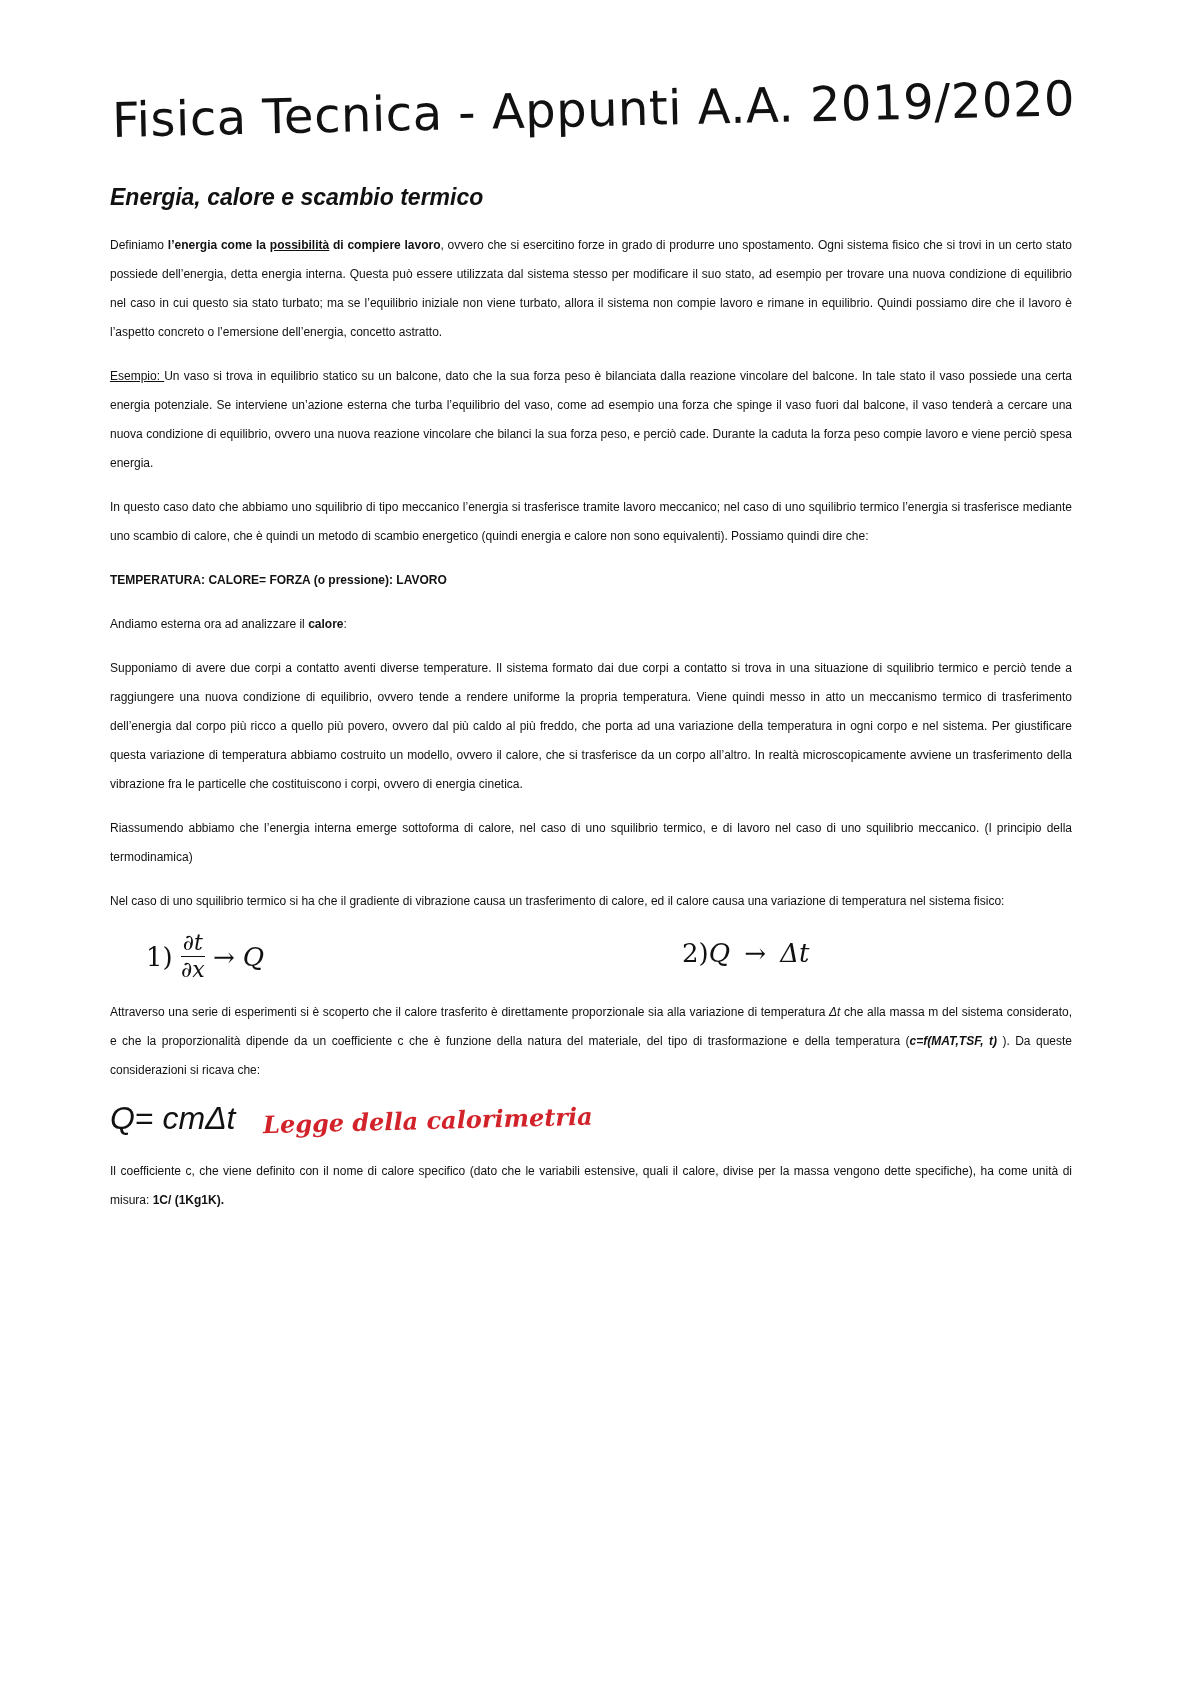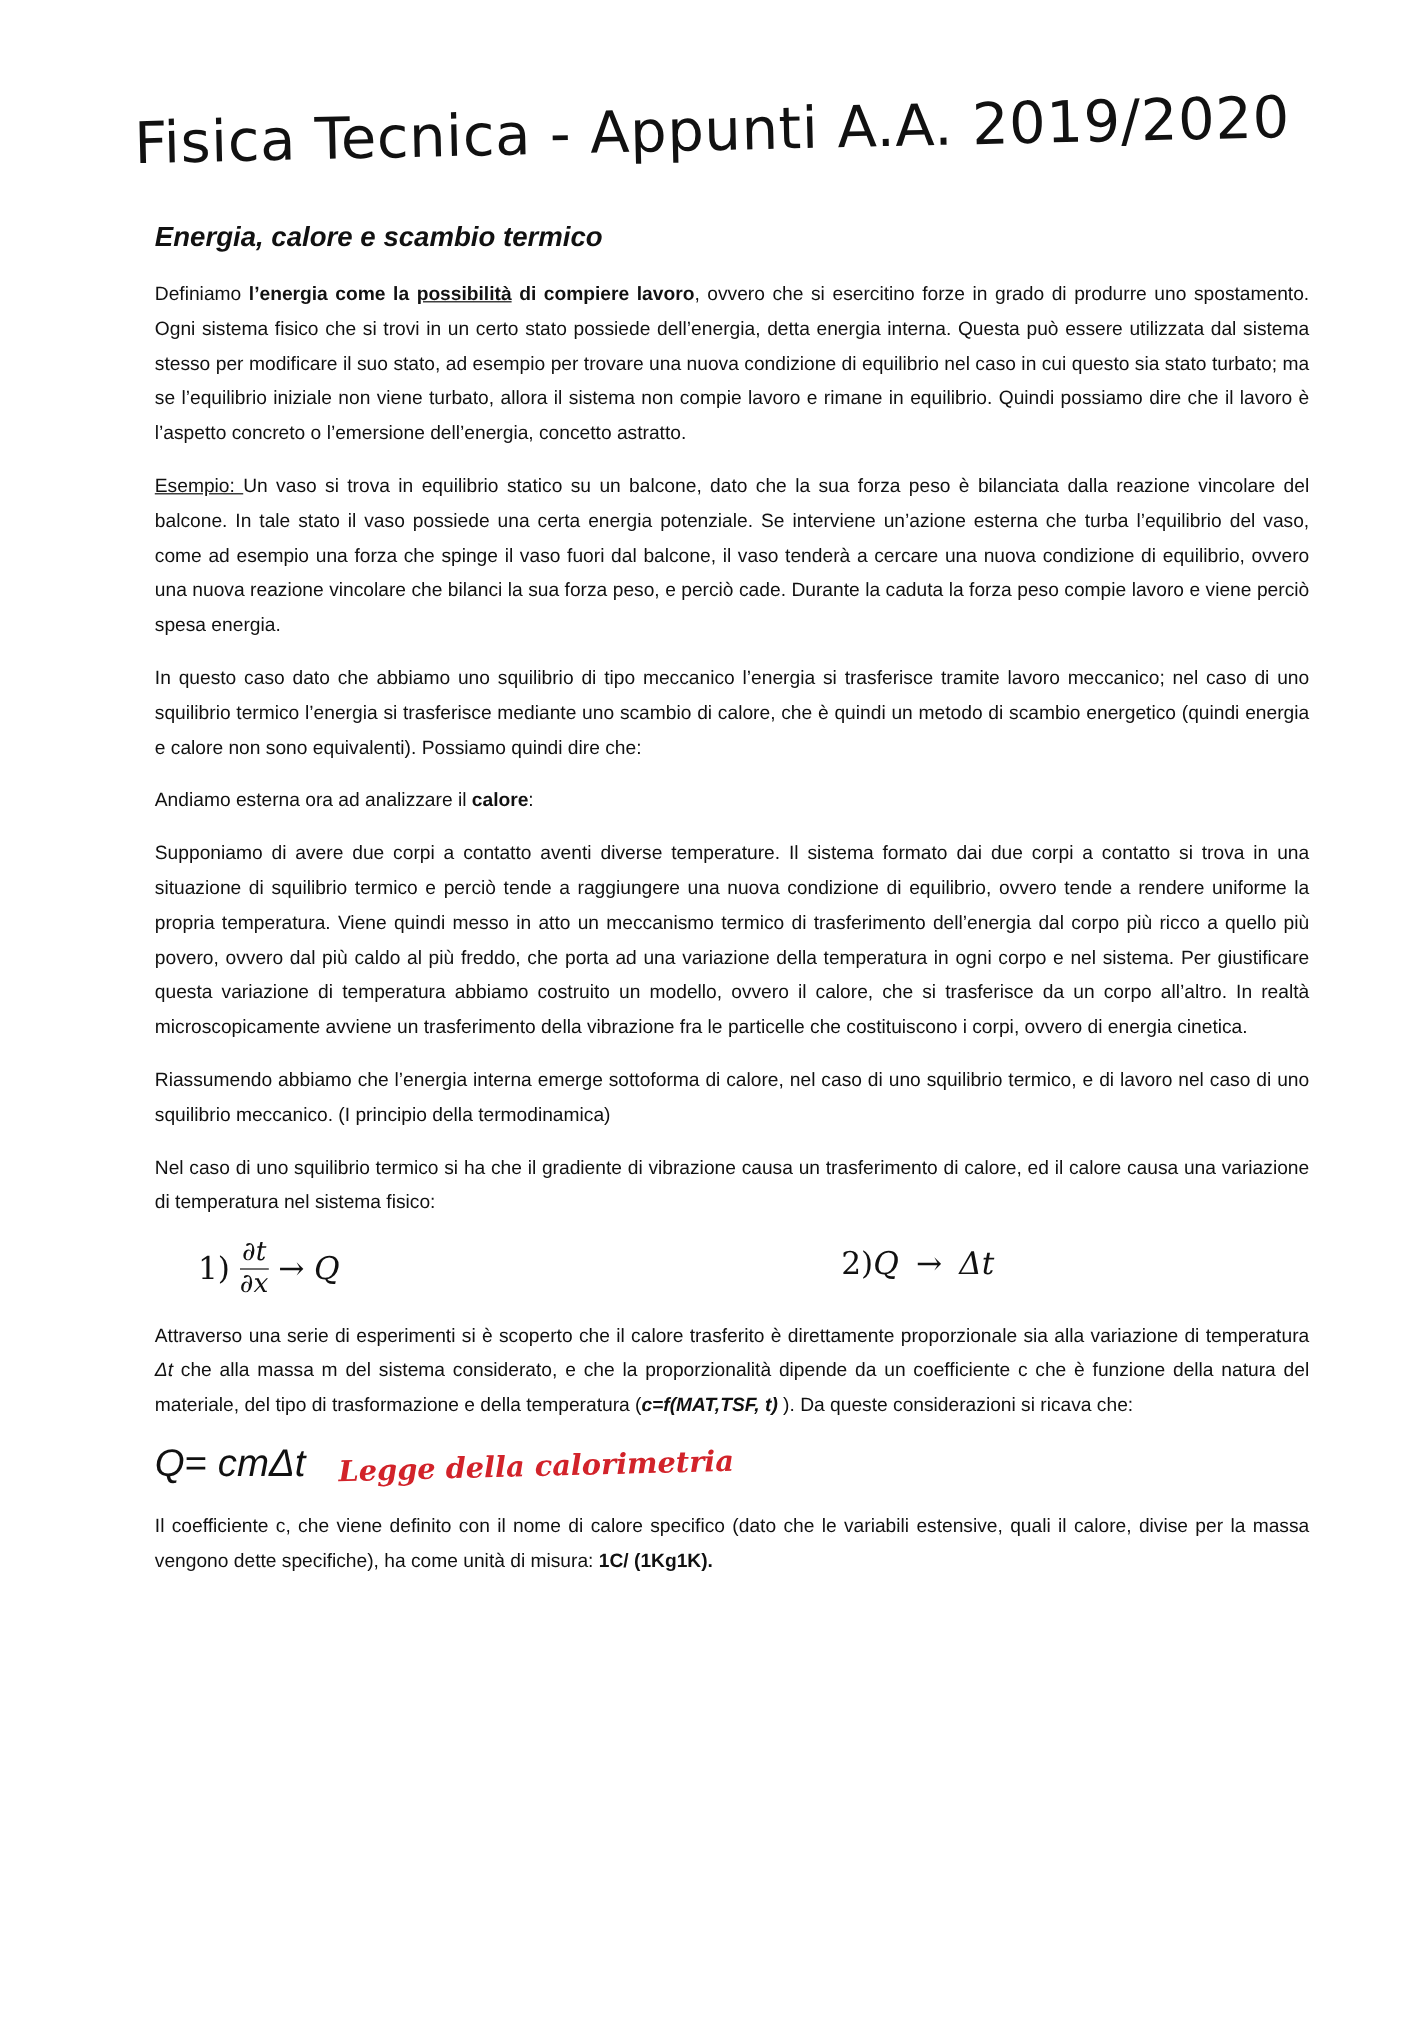--- a/index.html
+++ b/index.html
@@ -2,24 +2,24 @@
 <html><head>
 <meta charset="utf-8">
 <style>
   html, body { margin: 0; padding: 0; background: #ffffff; }
   body { width: 1190px; height: 1683px; position: relative; overflow: hidden;
          font-family: "Liberation Sans", sans-serif; color: #111; }
   .page { position: absolute; left: 0; top: 0; width: 1190px; height: 1683px; background: #fff; }
   .hand-title { position: absolute; left: 112px; top: 92px; font-family: "DejaVu Sans", sans-serif;
                 font-size: 48px; font-weight: normal; letter-spacing: 0.5px; color: #111;
                 transform: rotate(-1.3deg); transform-origin: left center; white-space: nowrap; }
-  .content { position: absolute; left: 129px; top: 184px; width: 962px; }
+  .content { position: absolute; left: 110px; top: 184px; width: 962px; }
   .section-title { font-family: "Liberation Sans", sans-serif; font-style: italic; font-weight: bold;
                    font-size: 23px; margin: 0 0 20px 0; color: #111; }
-  p { font-size: 16px; line-height: 29px; margin: 0 0 15px 0; text-align: justify; }
+  p { font-size: 12px; line-height: 29px; margin: 0 0 15px 0; text-align: justify; }
   .b { font-weight: bold; }
   .u { text-decoration: underline; }
   .i { font-style: italic; }
   .bi { font-weight: bold; font-style: italic; }
   .math-row { position: relative; height: 68px; margin: 10px 0 4px 0;
               font-family: "DejaVu Serif", serif; font-size: 26px; }
   .eq1 { position: absolute; left: 36px; top: 4px; display: flex; align-items: center; }
   .eq2 { position: absolute; left: 572px; top: 12px; text-align: center; }
   .frac { display: inline-flex; flex-direction: column; align-items: center; margin: 0 8px;
           font-style: italic; font-size: 22px; line-height: 26px; }
@@ -41,20 +41,21 @@
   <div class="content">
 
     <h2 class="section-title">Energia, calore e scambio termico</h2>
 
     <p><span>Definiamo </span><span class="b">l’energia come la </span><span class="b u">possibilità</span><span class="b"> di compiere lavoro</span><span>, ovvero che si esercitino forze in grado di produrre uno spostamento. Ogni sistema fisico che si trovi in un certo stato possiede dell’energia, detta energia interna. Questa può essere utilizzata dal sistema stesso per modificare il suo stato, ad esempio per trovare una nuova condizione di equilibrio nel caso in cui questo sia stato turbato; ma se l’equilibrio iniziale non viene turbato, allora il sistema non compie lavoro e rimane in equilibrio. Quindi possiamo dire che il lavoro è l’aspetto concreto o l’emersione dell’energia, concetto astratto.</span></p>
 
     <p><span class="u">Esempio: </span><span>Un vaso si trova in equilibrio statico su un balcone, dato che la sua forza peso è bilanciata dalla reazione vincolare del balcone. In tale stato il vaso possiede una certa energia potenziale. Se interviene un’azione esterna che turba l’equilibrio del vaso, come ad esempio una forza che spinge il vaso fuori dal balcone, il vaso tenderà a cercare una nuova condizione di equilibrio, ovvero una nuova reazione vincolare che bilanci la sua forza peso, e perciò cade. Durante la caduta la forza peso compie lavoro e viene perciò spesa energia.</span></p>
 
     <p>In questo caso dato che abbiamo uno squilibrio di tipo meccanico l’energia si trasferisce tramite lavoro meccanico; nel caso di uno squilibrio termico l’energia si trasferisce mediante uno scambio di calore, che è quindi un metodo di scambio energetico (quindi energia e calore non sono equivalenti). Possiamo quindi dire che:</p>
 
+    <p class="b">TEMPERATURA: CALORE= FORZA (o pressione): LAVORO</p>
 
     <p><span>Andiamo esterna ora ad analizzare il </span><span class="b">calore</span><span>:</span></p>
 
     <p>Supponiamo di avere due corpi a contatto aventi diverse temperature. Il sistema formato dai due corpi a contatto si trova in una situazione di squilibrio termico e perciò tende a raggiungere una nuova condizione di equilibrio, ovvero tende a rendere uniforme la propria temperatura. Viene quindi messo in atto un meccanismo termico di trasferimento dell’energia dal corpo più ricco a quello più povero, ovvero dal più caldo al più freddo, che porta ad una variazione della temperatura in ogni corpo e nel sistema. Per giustificare questa variazione di temperatura abbiamo costruito un modello, ovvero il calore, che si trasferisce da un corpo all’altro. In realtà microscopicamente avviene un trasferimento della vibrazione fra le particelle che costituiscono i corpi, ovvero di energia cinetica.</p>
 
     <p>Riassumendo abbiamo che l’energia interna emerge sottoforma di calore, nel caso di uno squilibrio termico, e di lavoro nel caso di uno squilibrio meccanico. (I principio della termodinamica)</p>
 
     <p style="margin-bottom:0">Nel caso di uno squilibrio termico si ha che il gradiente di vibrazione causa un trasferimento di calore, ed il calore causa una variazione di temperatura nel sistema fisico:</p>
 
     <div class="math-row">

